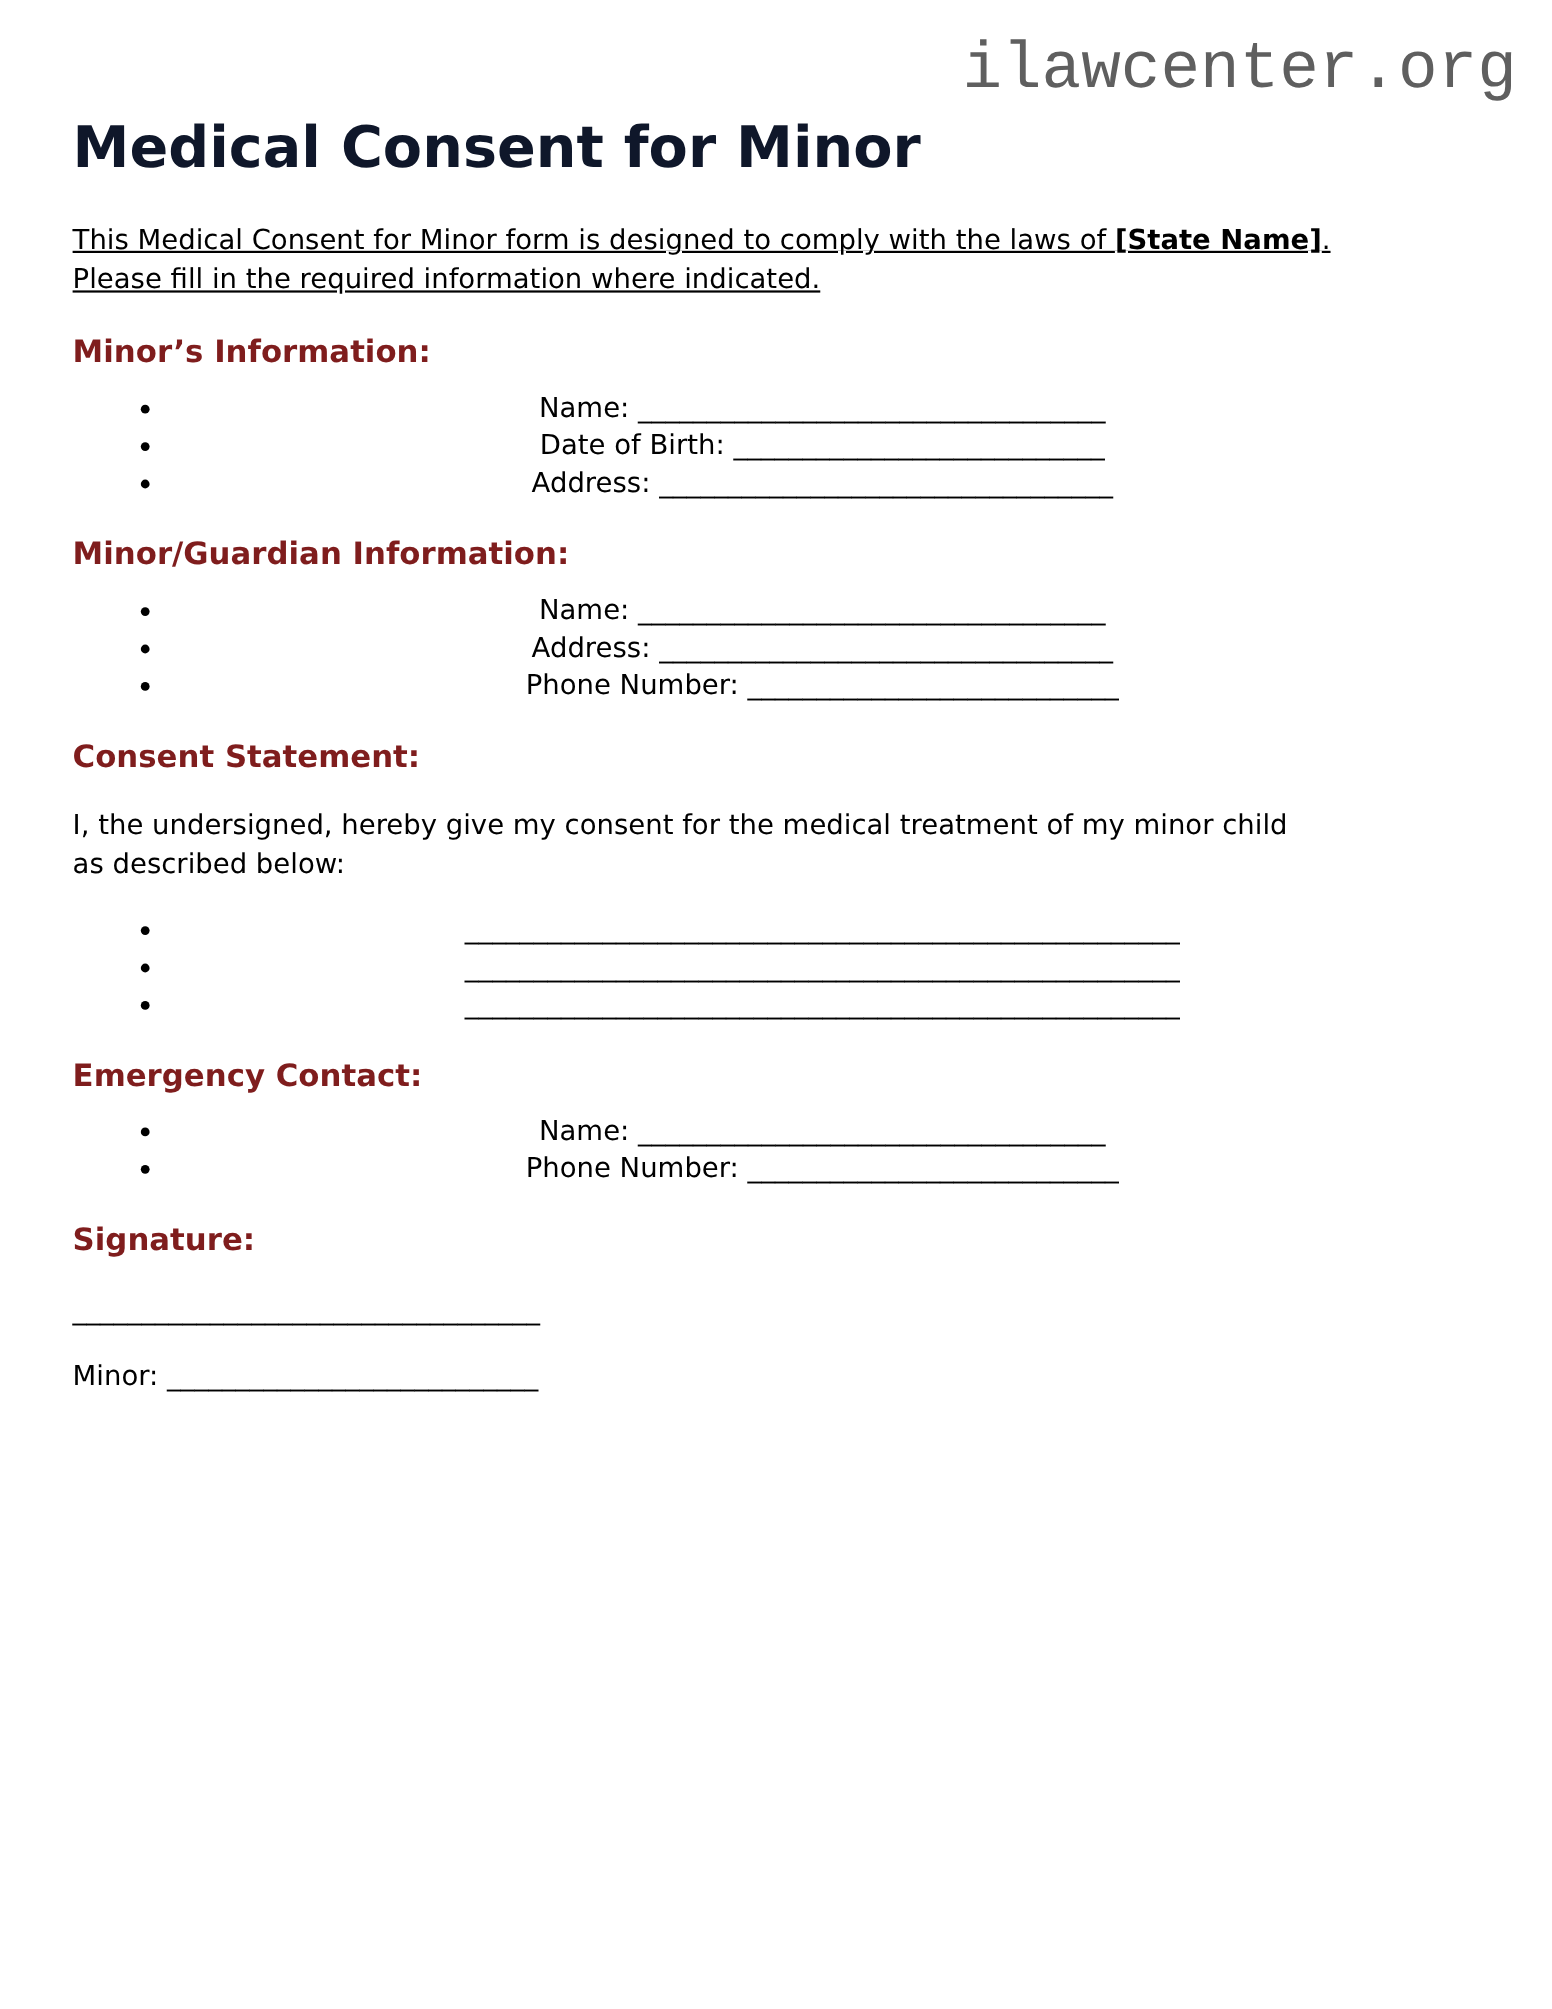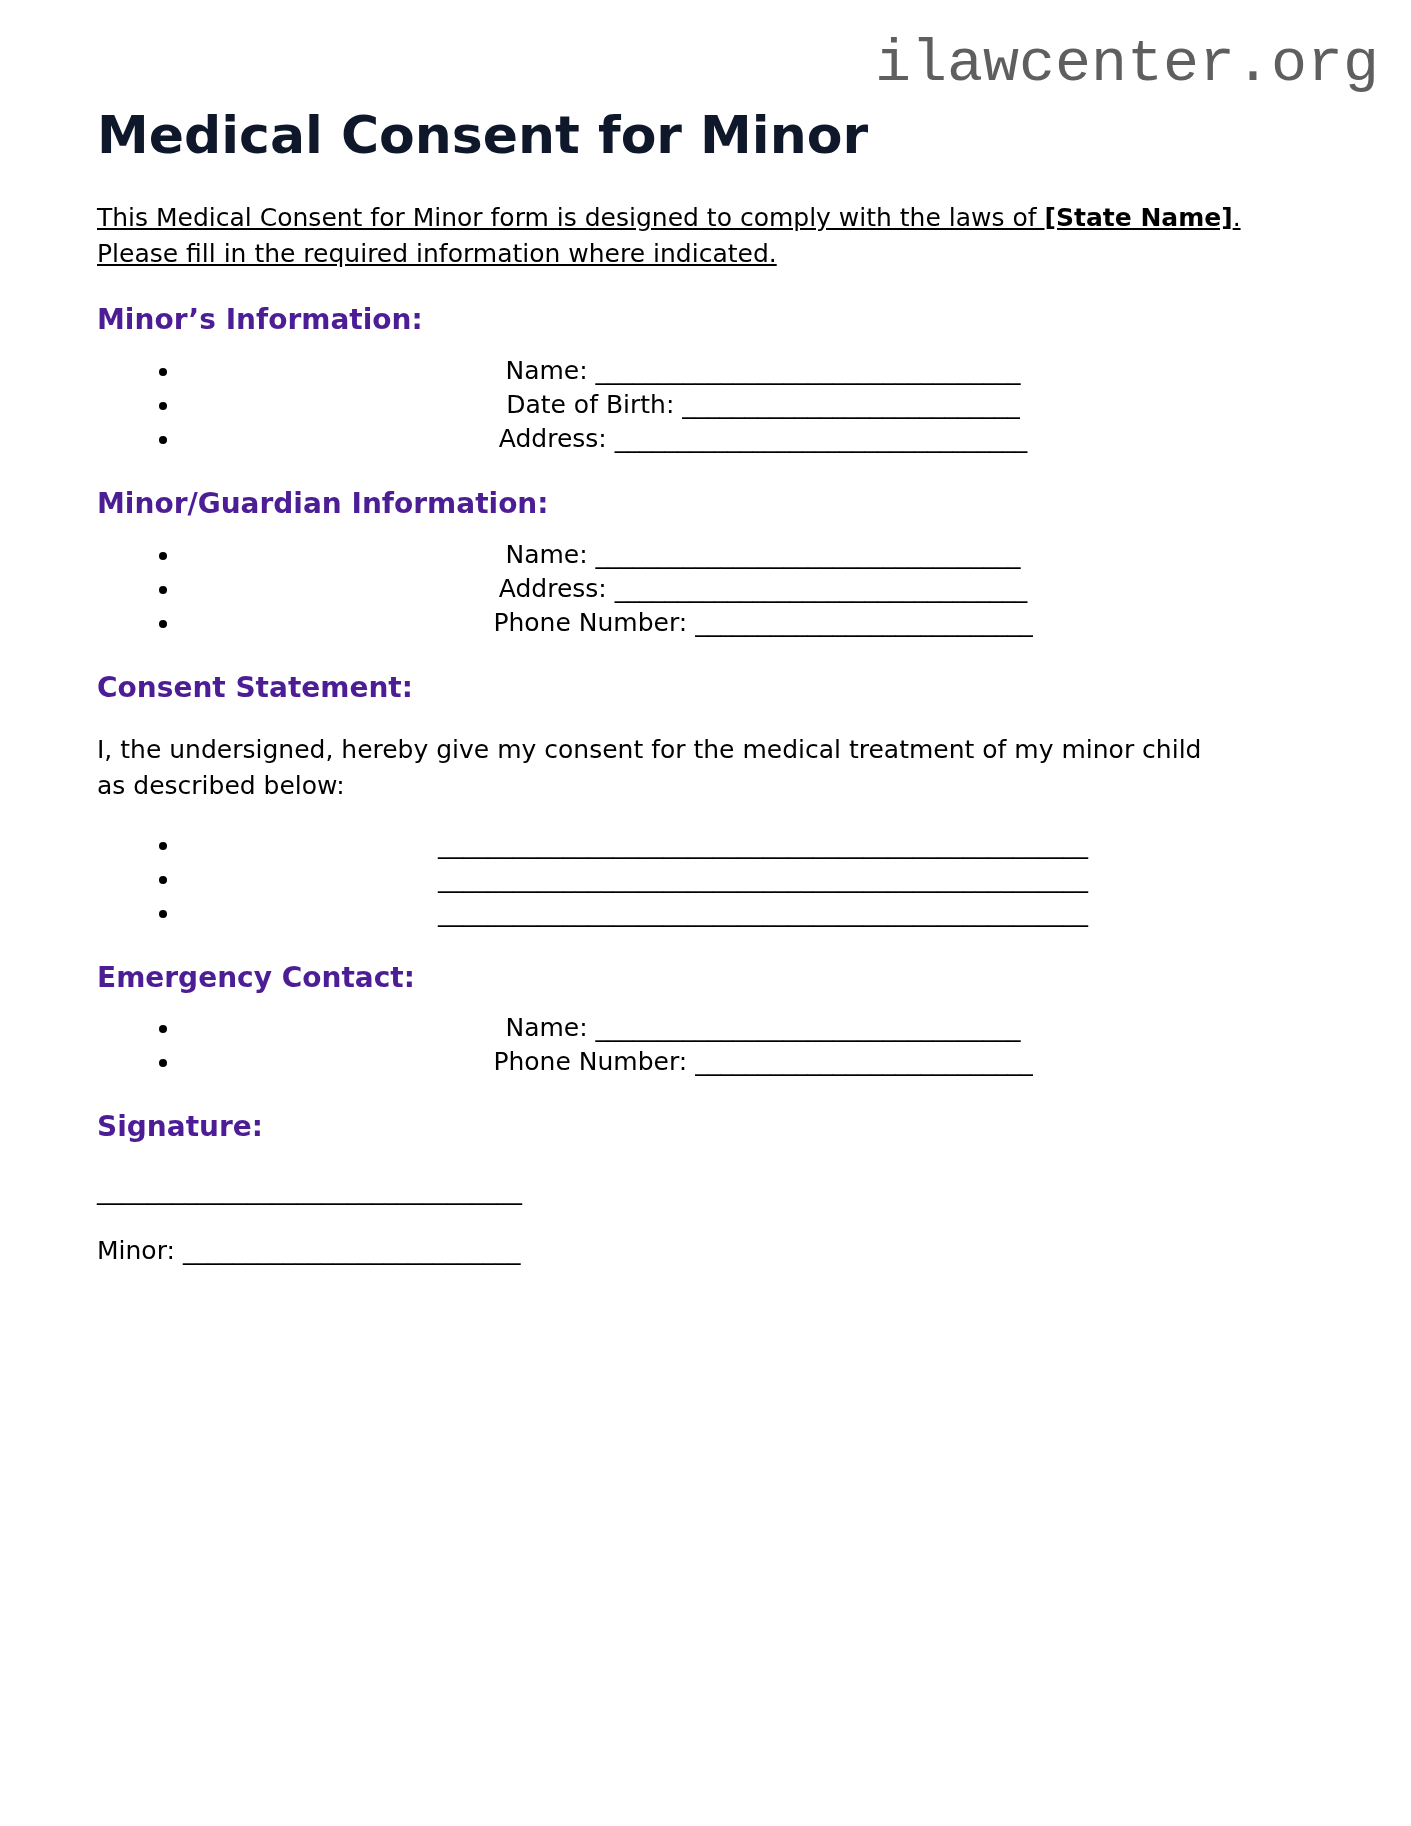--- a/index.html
+++ b/index.html
@@ -2,41 +2,41 @@
 <html><head>
 <meta charset="utf-8">
 <style>
   html, body { margin: 0; padding: 0; background: #ffffff; }
   body {
     width: 1411px; height: 1826px;
     font-family: "DejaVu Sans", sans-serif;
     font-size: 25px; line-height: 1.44; color: #000;
     overflow: hidden;
   }
-  .page { padding: 28px 66px 0 97px; }
+  .page { padding: 28px 66px 0 66px; }
 
   .logo {
     text-align: right;
     font-family: "Liberation Mono", monospace;
     font-size: 60px; line-height: 1;
     color: #5f5f5f;
     margin: 6px -34px 0 0;
     white-space: nowrap;
   }
 
   h1 {
     font-size: 52px; line-height: 1.2;
     margin: 10px 0 34px 0;
     font-weight: bold; color: #0f172a;
   }
 
   h3 {
     font-size: 28px; line-height: 1.42;
     margin: 28px 0 0 0;
-    font-weight: bold; color: #4c1d95;
+    font-weight: bold; color: #7f1d1d;
   }
 
   p { margin: 24px 0; }
   .intro { max-width: 1158px; text-decoration: underline; }
   .consent-body { max-width: 1125px; }
 
   ul { margin: 14px 0 28px 0; padding-left: 84px; text-align: center; }
   li { line-height: 1.36; }
 
   b { font-weight: bold; }

